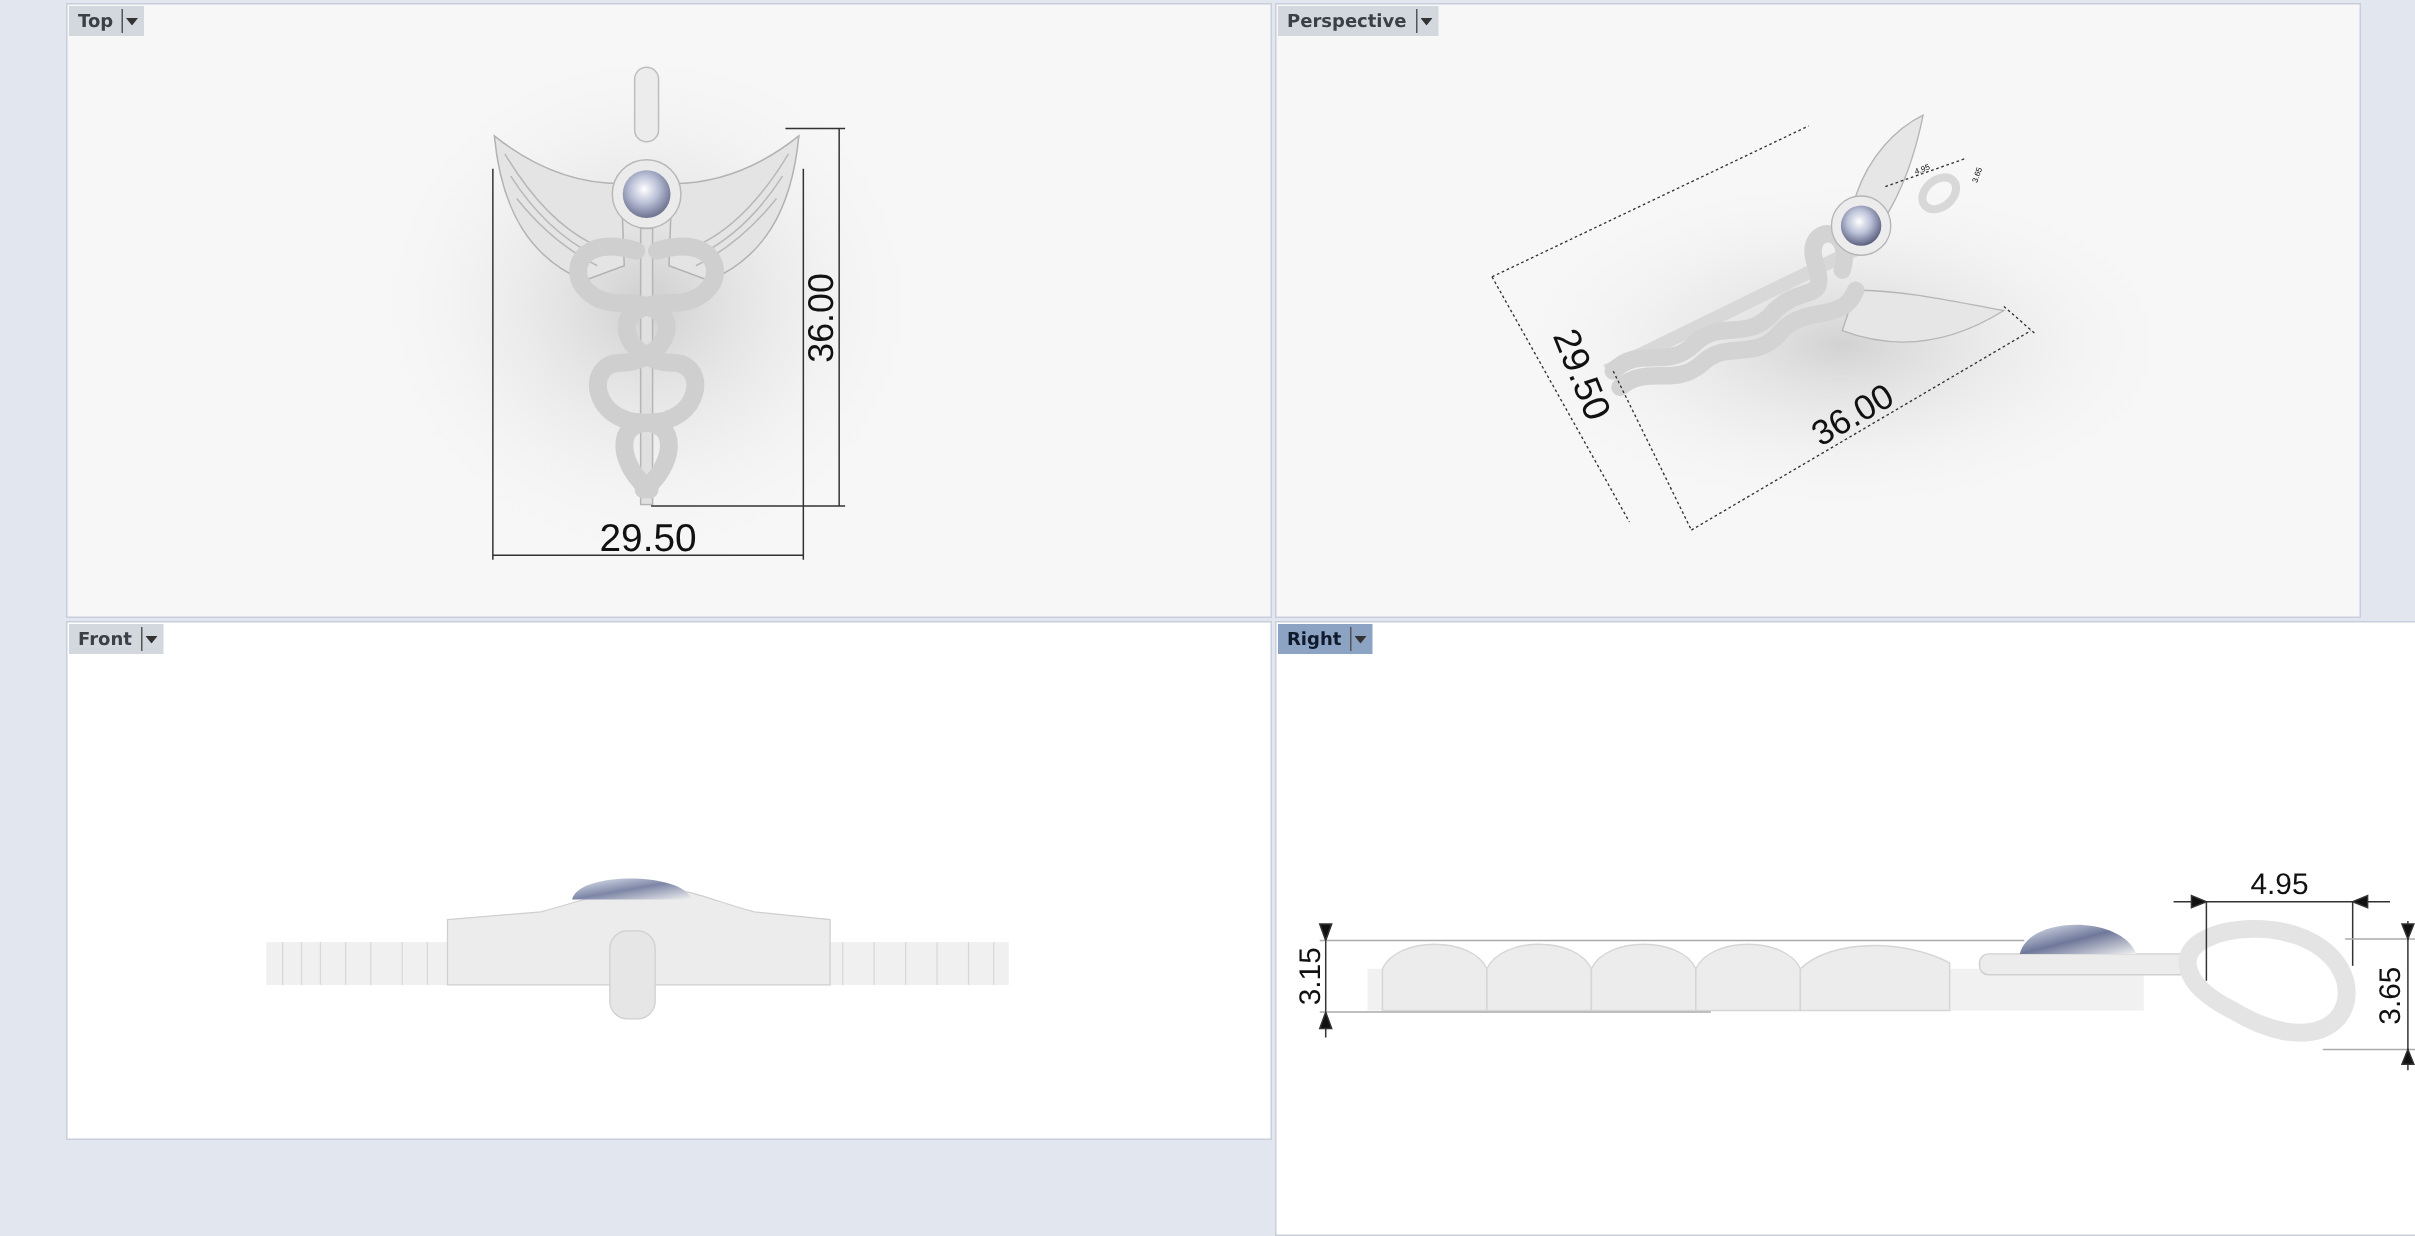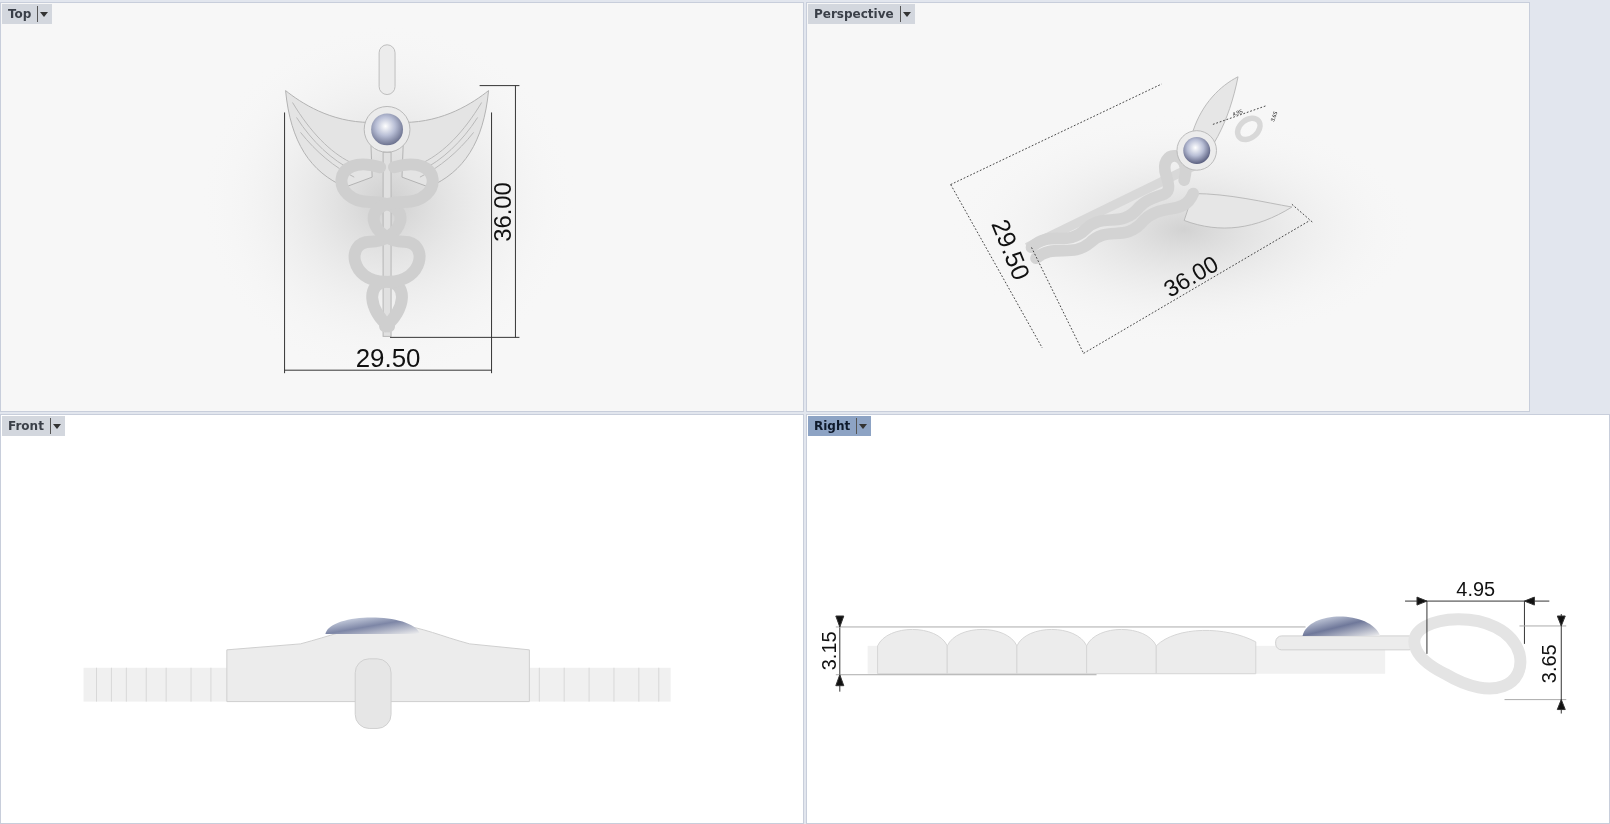--- a/index.html
+++ b/index.html
@@ -1,21 +1,21 @@
 <!DOCTYPE html>
 <html><head>
 <meta charset="utf-8">
 <style>
   html,body{margin:0;padding:0;}
   body{width:1610px;height:824px;background:#e2e6ee;position:relative;overflow:hidden;font-family:"DejaVu Sans",sans-serif;}
-  .vp{position:absolute;background:#f7f7f7;border:1px solid #c8cedb;box-sizing:border-box;overflow:hidden;}
+  .vp{position:absolute;background:#f7f7f7;border:1px solid #c8cedb;box-sizing:border-box;overflow:hidden;margin-left:44px;}
   .vp.lower{background:#ffffff;}
   .vp.top{left:0;top:2px;width:804px;height:410px;}
   .vp.persp{left:806px;top:2px;width:724px;height:410px;}
-  .vp.front{left:0;top:414px;width:804px;height:410px;}
+  .vp.front{left:0;top:414px;width:804px;height:346px;}
   .vp.right{left:806px;top:414px;width:804px;height:410px;}
   .vp-tab{position:absolute;left:1px;top:1px;height:20px;background:#d3d7de;display:flex;align-items:center;padding:0 2px 0 6px;font-size:12px;font-weight:bold;color:#3a3f48;z-index:3;cursor:pointer;}
   .vp-tab.active{background:#8da3c4;color:#0f1a2c;}
   .vp-tab .lbl{padding-right:6px;}
   .vp-tab .dd{width:12px;height:16px;border-left:1px solid #555;display:flex;align-items:center;justify-content:center;}
   .vp-tab .dd svg{display:block;}
   .canvas{position:absolute;inset:0;}
   .canvas svg{width:100%;height:100%;display:block;}
   .dim{font-family:"Liberation Sans",sans-serif;fill:#111;}
 </style>

